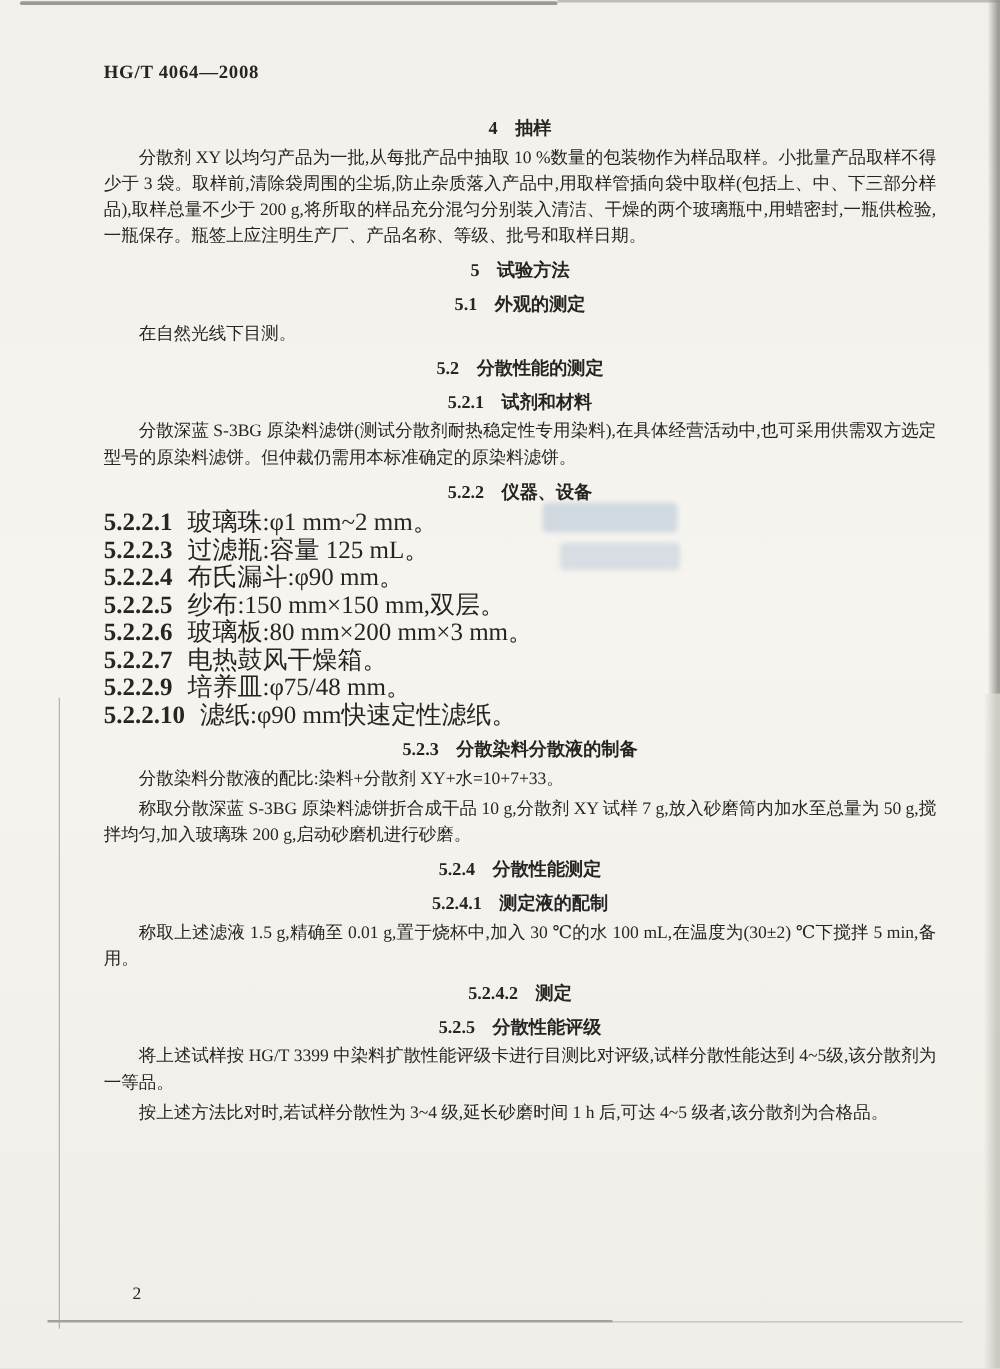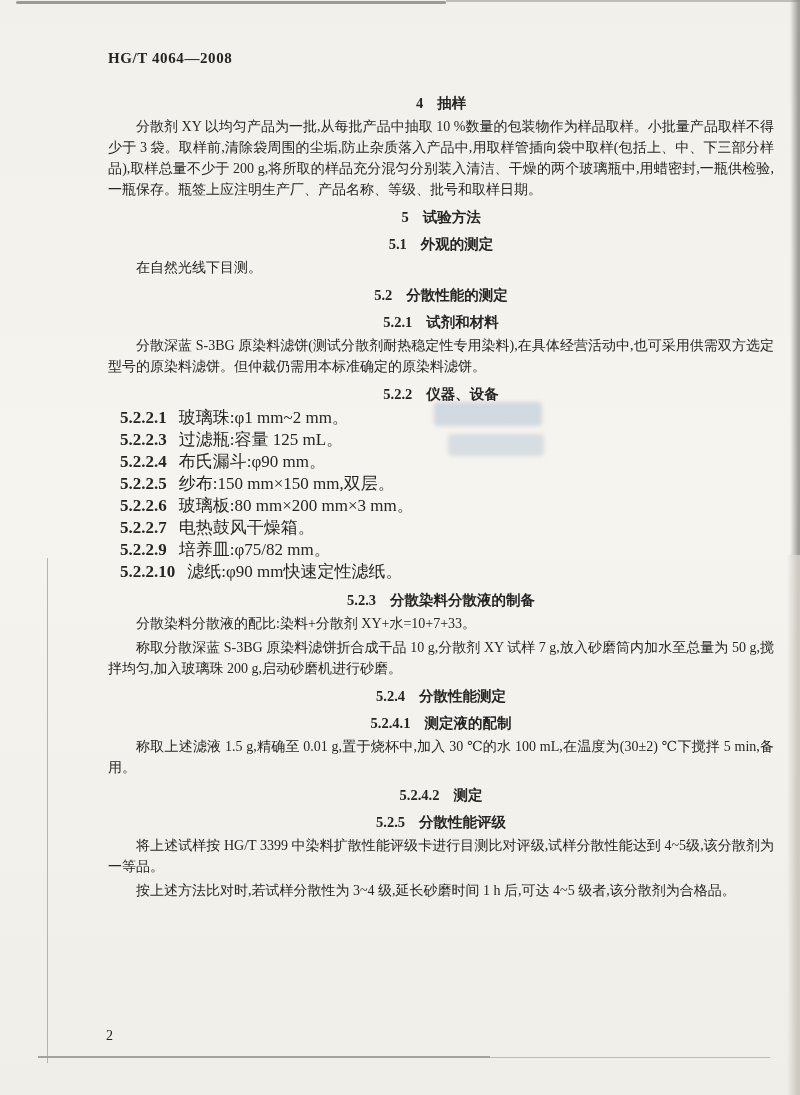--- a/index.html
+++ b/index.html
@@ -2,26 +2,26 @@
 <html><head>
 <meta charset="utf-8">
 <style>
   html,body{margin:0;padding:0;background:#d8d6d1;}
   .scan{
     position:relative;width:800px;height:1095px;overflow:hidden;
     background:linear-gradient(180deg,#f2f0eb 0%,#f6f4ef 45%,#f0eee8 100%);
     font-family:"Liberation Serif","DejaVu Serif",serif;
     color:#262523;
   }
-  .content{position:absolute;left:108px;top:50px;width:666px;}
+  .content{position:absolute;left:83px;top:50px;width:666px;}
   .doc-header{font-size:15px;font-weight:bold;letter-spacing:.6px;margin-bottom:26px;}
   .heading{font-weight:bold;font-size:14.5px;line-height:20px;margin:7px 0 3px;text-align:center;}
   .heading .num{margin-right:14px;}
   .para{font-size:14px;line-height:21px;text-indent:2em;margin:1px 0 3px;text-align:justify;}
-  .clause{font-size:17px;line-height:22px;margin-left:12px;}
+  .clause{font-size:20px;line-height:22px;}
   .clause .cnum{font-weight:bold;margin-right:12px;}
   .page-num{position:absolute;left:106px;top:1028px;font-size:14px;}
   
   .art{position:absolute;pointer-events:none;}
   .art-top{top:1px;left:16px;width:430px;height:3px;background:#46443f;opacity:.5;border-radius:2px;}
   .art-top2{top:0;left:446px;width:354px;height:2px;background:#8b8a85;opacity:.5;}
   .art-right{top:0;right:0;width:10px;height:555px;background:linear-gradient(90deg,rgba(140,138,132,0) 0%,#8f8d87 85%);opacity:.85;}
   .art-right2{top:555px;right:0;width:13px;height:540px;background:linear-gradient(90deg,rgba(170,168,160,0) 0%,#b3b0a8 80%);opacity:.6;}
   .art-bottom{top:1056px;left:38px;width:452px;height:2px;background:#56544e;opacity:.5;}
   .art-bottom2{top:1057px;left:490px;width:280px;height:1px;background:#8b8a85;opacity:.5;}
@@ -47,21 +47,21 @@
         <div class="heading"><span class="num">5.2</span><span class="title">分散性能的测定</span></div>
         <div class="heading"><span class="num">5.2.1</span><span class="title">试剂和材料</span></div>
         <div class="para">分散深蓝 S-3BG 原染料滤饼(测试分散剂耐热稳定性专用染料),在具体经营活动中,也可采用供需双方选定型号的原染料滤饼。但仲裁仍需用本标准确定的原染料滤饼。</div>
         <div class="heading"><span class="num">5.2.2</span><span class="title">仪器、设备</span></div>
         <div class="clause"><span class="cnum">5.2.2.1</span><span>玻璃珠:φ1 mm~2 mm。</span></div>
         <div class="clause"><span class="cnum">5.2.2.3</span><span>过滤瓶:容量 125 mL。</span></div>
         <div class="clause"><span class="cnum">5.2.2.4</span><span>布氏漏斗:φ90 mm。</span></div>
         <div class="clause"><span class="cnum">5.2.2.5</span><span>纱布:150 mm×150 mm,双层。</span></div>
         <div class="clause"><span class="cnum">5.2.2.6</span><span>玻璃板:80 mm×200 mm×3 mm。</span></div>
         <div class="clause"><span class="cnum">5.2.2.7</span><span>电热鼓风干燥箱。</span></div>
-        <div class="clause"><span class="cnum">5.2.2.9</span><span>培养皿:φ75/82 mm。</span></div>
+        <div class="clause"><span class="cnum">5.2.2.9</span><span>培养皿:φ75/48 mm。</span></div>
         <div class="clause"><span class="cnum">5.2.2.10</span><span>滤纸:φ90 mm快速定性滤纸。</span></div>
         <div class="heading"><span class="num">5.2.3</span><span class="title">分散染料分散液的制备</span></div>
         <div class="para">分散染料分散液的配比:染料+分散剂 XY+水=10+7+33。</div>
         <div class="para">称取分散深蓝 S-3BG 原染料滤饼折合成干品 10 g,分散剂 XY 试样 7 g,放入砂磨筒内加水至总量为 50 g,搅拌均匀,加入玻璃珠 200 g,启动砂磨机进行砂磨。</div>
         <div class="heading"><span class="num">5.2.4</span><span class="title">分散性能测定</span></div>
         <div class="heading"><span class="num">5.2.4.1</span><span class="title">测定液的配制</span></div>
         <div class="para">称取上述滤液 1.5 g,精确至 0.01 g,置于烧杯中,加入 30 ℃的水 100 mL,在温度为(30±2) ℃下搅拌 5 min,备用。</div>
         <div class="heading"><span class="num">5.2.4.2</span><span class="title">测定</span></div>
         <div class="heading"><span class="num">5.2.5</span><span class="title">分散性能评级</span></div>
         <div class="para">将上述试样按 HG/T 3399 中染料扩散性能评级卡进行目测比对评级,试样分散性能达到 4~5级,该分散剂为一等品。</div>

